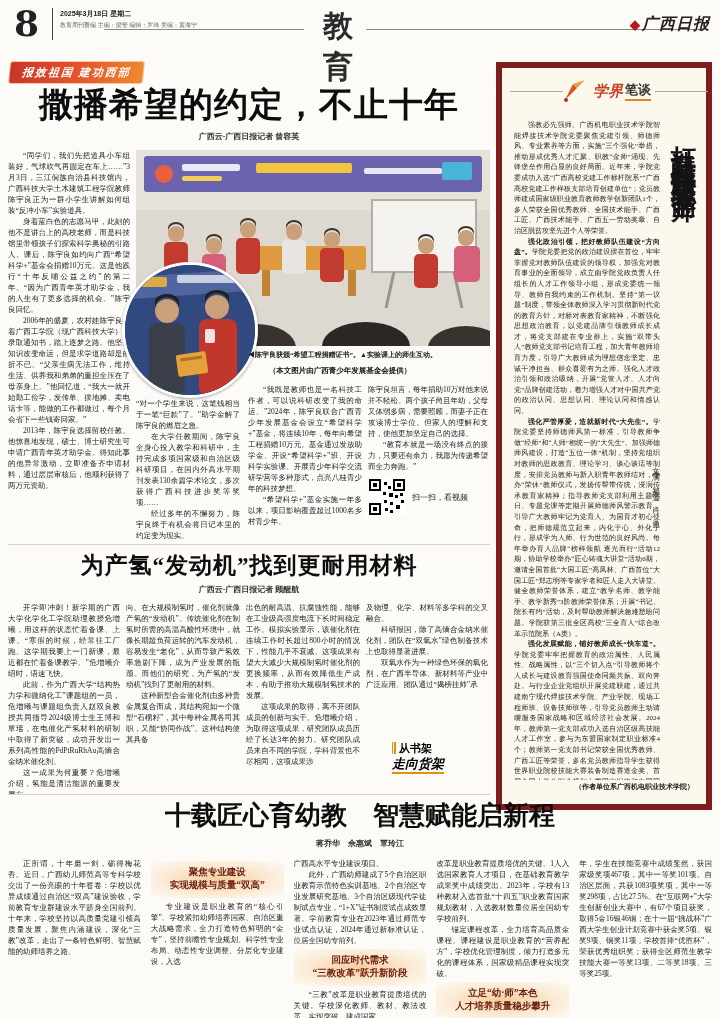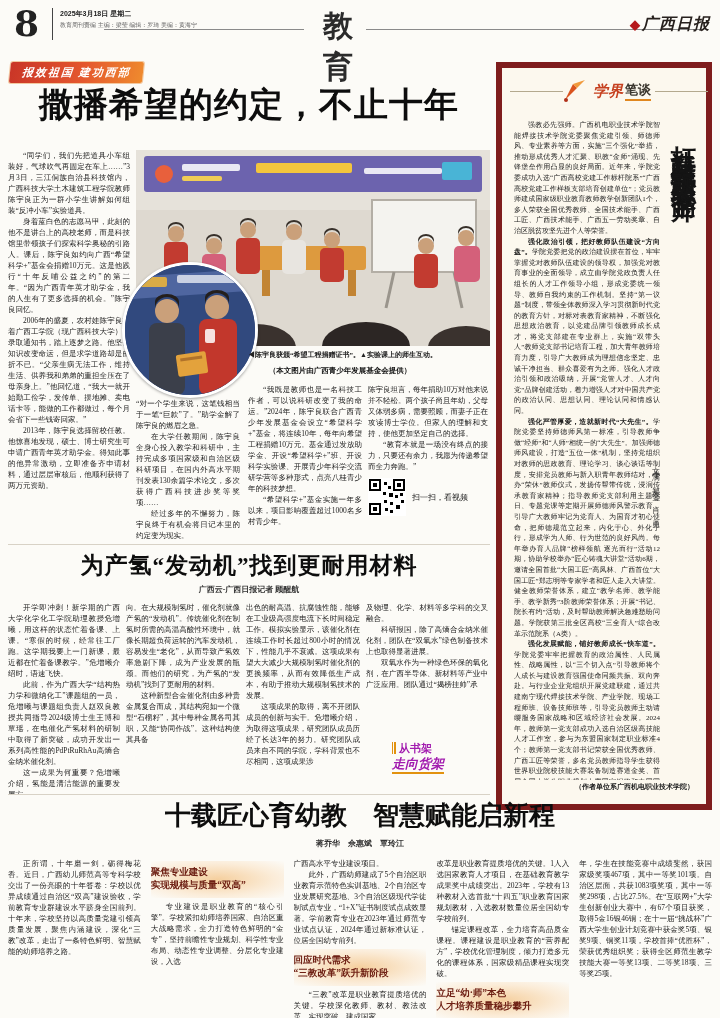--- a/index.html
+++ b/index.html
@@ -42,33 +42,33 @@
   .cap{font-size:7px;font-weight:bold;color:#222;white-space:nowrap;}
   .credit{position:absolute;left:190px;top:366px;width:300px;text-align:center;
           font-size:7.5px;font-weight:bold;color:#111;}
   .qr-row{display:flex;align-items:center;gap:6px;margin-top:6px;}
   .qr-label{font-size:8px;font-weight:normal;color:#222;}
   
   .sep{position:absolute;height:1px;background:#d8d2c6;}
   
   .h2-title{position:absolute;left:8px;top:550px;width:482px;text-align:center;
             font-size:23px;font-weight:bold;color:#0d0d0d;letter-spacing:1px;}
-  .shelf-logo{position:absolute;left:392px;top:742px;width:92px;color:#a21caf;line-height:1.1;}
+  .shelf-logo{position:absolute;left:392px;top:742px;width:92px;color:#000000;line-height:1.1;}
   .shelf-logo .l1{font-size:11px;font-weight:bold;display:flex;align-items:center;gap:3px;}
   .shelf-logo .bars{display:inline-block;width:4px;height:12px;
       background:linear-gradient(90deg,#e2920f 0 1.5px,transparent 1.5px 2.5px,#e2920f 2.5px 4px);}
   .shelf-logo .l2{font-size:13px;font-weight:bold;font-style:italic;border-bottom:2px solid #e2920f;
                   display:inline-block;padding-bottom:1px;}
   
   .b-title{position:absolute;left:0;top:798px;width:720px;text-align:center;font-size:26px;
            font-weight:bold;color:#0d0d0d;font-family:"Liberation Sans",sans-serif;}
   .b-cols{position:absolute;left:8px;top:858px;width:704px;height:160px;display:flex;gap:10px;overflow:hidden;}
   .bcol{flex:1;overflow:hidden;}
   .subhead{background:radial-gradient(ellipse at center,#f5cf9e 0%,#fbecd8 60%,rgba(252,251,247,0) 100%);
-           font-weight:bold;color:#6e2014;font-size:9.5px;line-height:1.4;
+           text-align:center;font-weight:bold;color:#6e2014;font-size:9.5px;line-height:1.4;
            padding:5px 0;margin:3px 0;}
   
   .sidebar{position:absolute;left:496px;top:62px;width:216px;height:748px;background:#fcf8ee;
            border:6px solid #7f1d1d;box-sizing:border-box;}
   .sb-logo{position:absolute;left:8px;top:12px;width:198px;display:flex;align-items:center;}
   .sb-logo .rule{flex:1;height:1px;background:#b4a98e;}
   .sb-logo .t1{color:#c6401f;font-weight:bold;font-style:italic;font-size:15px;margin:0 2px 0 4px;}
   .sb-logo .t2{color:#3a362e;font-weight:bold;font-size:13px;margin-right:4px;
                border-bottom:2px solid #e0871f;}
   .sb-body{position:absolute;left:12px;top:52px;width:146px;height:660px;overflow:hidden;}
@@ -92,20 +92,21 @@
     <div class="hdr-line-l"></div>
     <div class="hdr-line-r"></div>
     <div class="section-title">教育</div>
     <div class="masthead">
       <span class="dia">◆</span><span>广西日报</span>
     </div>
   </div>
 
   <div class="tag">报效祖国 建功西部</div>
   <div class="main-title">撒播希望的约定，不止十年</div>
+  <div class="byline" style="left:8px;top:131px;width:482px;">广西云-广西日报记者 曾容英</div>
 
   <div class="col" style="left:8px;top:150px;width:122px;height:392px;">
       <p class="para">“同学们，我们先把道具小车组装好，气球吹气再固定在车上……”3月3日，三江侗族自治县科技馆内，广西科技大学土木建筑工程学院教师陈宇良正为一群小学生讲解如何组装“反冲小车”实验道具。</p>
       <p class="para">身着蓝白色的志愿马甲，此刻的他不是讲台上的高校老师，而是科技馆里带领孩子们探索科学奥秘的引路人。课后，陈宇良如约向广西“希望科学+”基金会捐赠10万元。这是他践行“十年反哺公益之约”的第二年。“因为广西青年英才助学金，我的人生有了更多选择的机会。”陈宇良回忆。</p>
       <p class="para">2006年的盛夏，农村娃陈宇良攥着广西工学院（现广西科技大学）的录取通知书，踏上逐梦之路。他坚信知识改变命运，但是求学道路却是曲折不已。“父亲生病无法工作，维持生活、供养我和弟弟的重担全压在了母亲身上。”他回忆道，“我大一就开始勤工俭学，发传单、摆地摊、卖电话卡等，能做的工作都做过，每个月会省下一些钱寄回家。”</p>
       <p class="para">2013年，陈宇良选择留校任教。他惊喜地发现，硕士、博士研究生可申请广西青年英才助学金。得知此事的他异常激动，立即准备齐申请材料，通过层层审核后，他顺利获得了两万元资助。</p>
     </div>
 
   <div class="photo">
     <svg width="354" height="196" viewBox="0 0 354 196">

